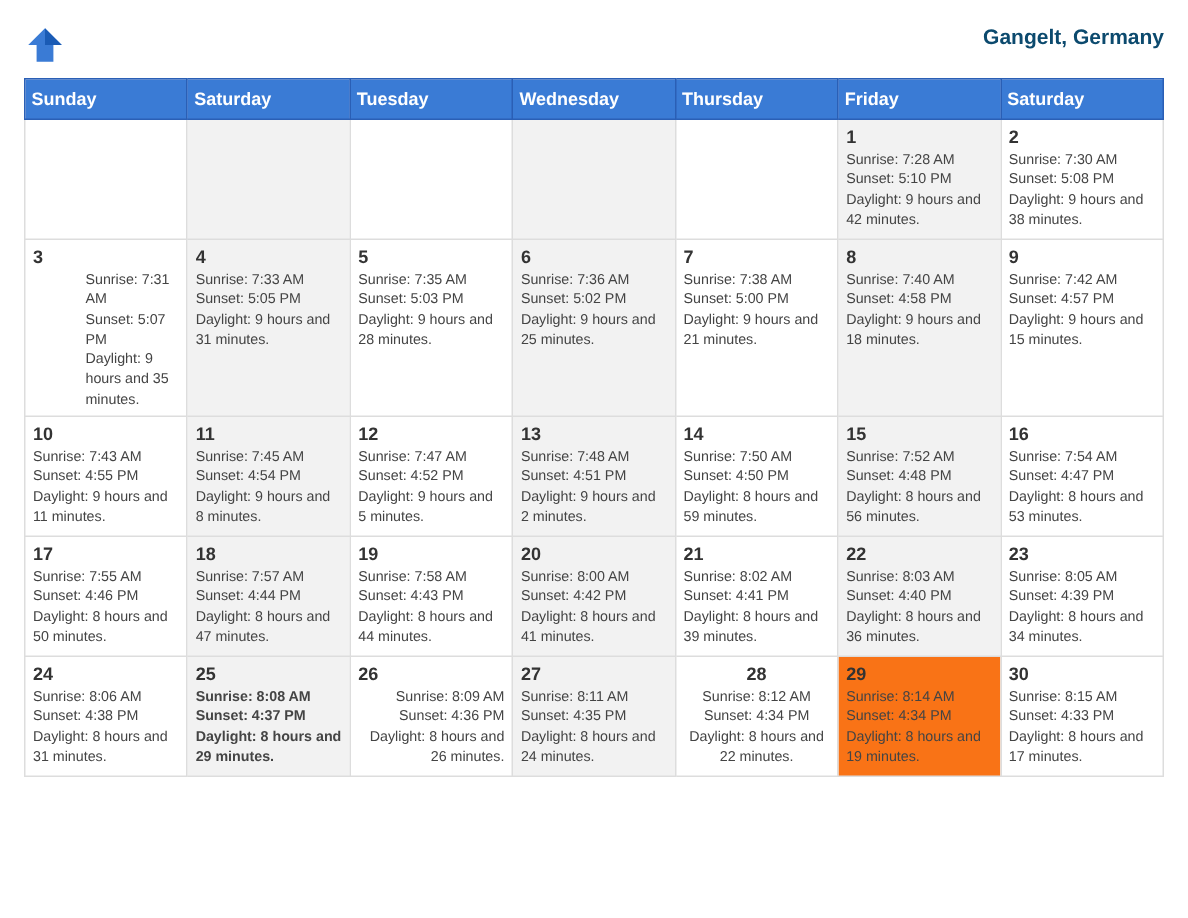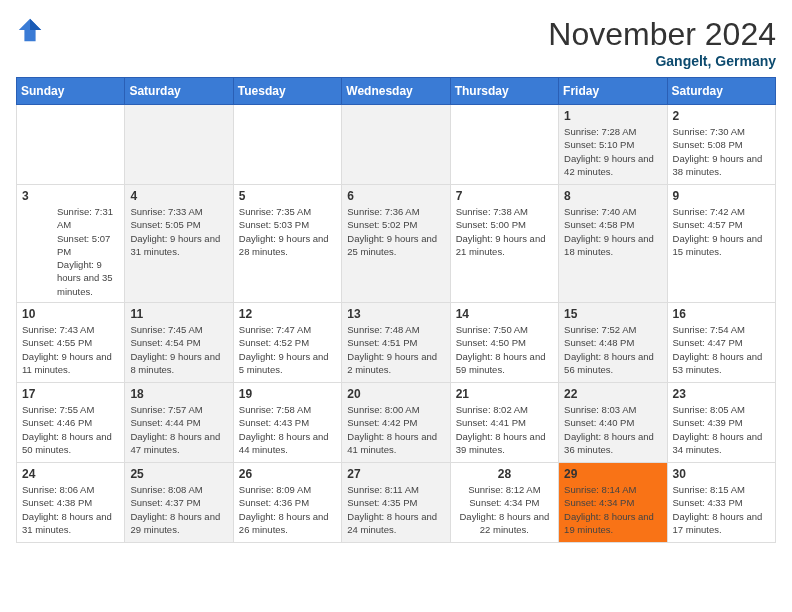--- a/index.html
+++ b/index.html
@@ -90,21 +90,20 @@
 <body>
 
 <div class="header">
   <div class="logo">
     <svg class="logo-icon" viewBox="0 0 40 40" xmlns="http://www.w3.org/2000/svg">
       <polygon points="20,4 36,20 28,20 28,36 12,36 12,20 4,20" fill="#3a7bd5"></polygon>
       <polygon points="20,4 36,20 20,20" fill="#1a5bb5"></polygon>
     </svg>
   </div>
   <div class="title-block">
-    <div class="month-title">November 2024</div>
     <div class="location">Gangelt, Germany</div>
   </div>
 </div>
 
 <table>
   <thead>
     <tr>
     <th>Sunday</th>
         <th>Saturday</th>
         <th>Tuesday</th>
@@ -268,27 +267,27 @@
       </tr>
       <tr>
         <td style="background: rgb(255, 255, 255);">
           <span class="day-num">24</span>
           <div class="cell-text" style="white-space: pre-line;">Sunrise: 8:06 AM
 Sunset: 4:38 PM
 Daylight: 8 hours and 31 minutes.</div>
         </td>
         <td style="background: rgb(242, 242, 242);">
           <span class="day-num">25</span>
-          <div class="cell-text" style="white-space: pre-line;">Sunrise: 8:08 AM
+          <div class="cell-text" style="white-space: pre-line; font-weight: bold;">Sunrise: 8:08 AM
 Sunset: 4:37 PM
 Daylight: 8 hours and 29 minutes.</div>
         </td>
         <td style="background: rgb(255, 255, 255);">
           <span class="day-num">26</span>
-          <div class="cell-text" style="white-space: pre-line;">Sunrise: 8:09 AM
+          <div class="cell-text" style="white-space: pre-line; text-align: right;">Sunrise: 8:09 AM
 Sunset: 4:36 PM
 Daylight: 8 hours and 26 minutes.</div>
         </td>
         <td style="background: rgb(242, 242, 242);">
           <span class="day-num">27</span>
           <div class="cell-text" style="white-space: pre-line;">Sunrise: 8:11 AM
 Sunset: 4:35 PM
 Daylight: 8 hours and 24 minutes.</div>
         </td>
         <td style="background: rgb(255, 255, 255); text-align: center;">

